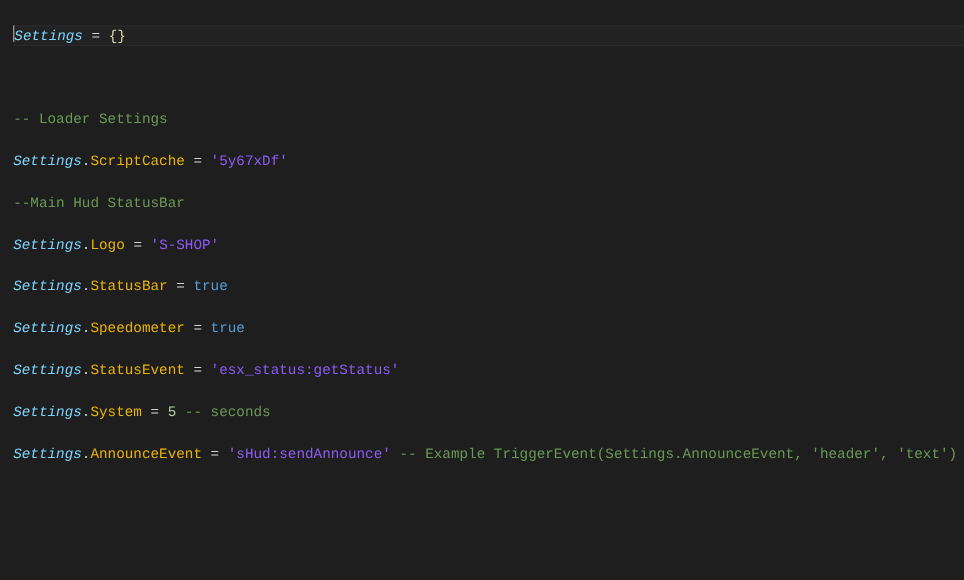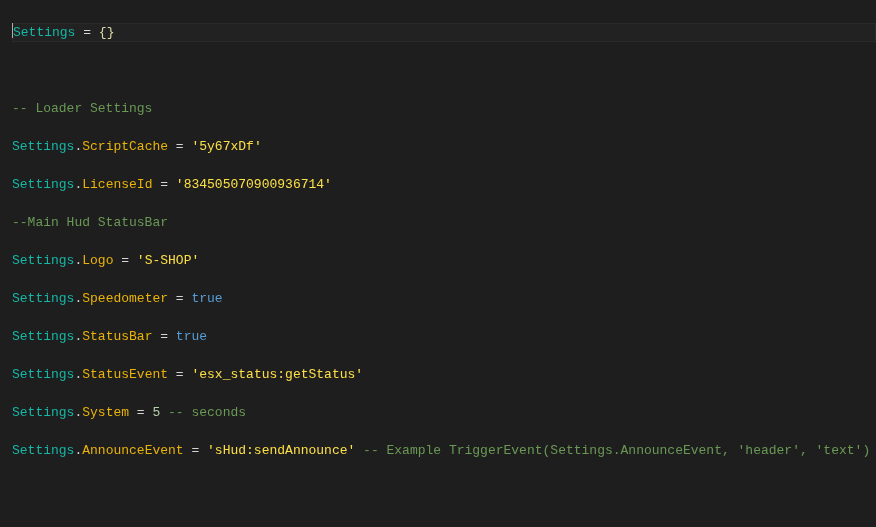--- a/index.html
+++ b/index.html
@@ -19,51 +19,50 @@
     white-space: pre;
     position: relative;
   }
   .line {
     display: block;
   }
   .cursor-line {
     background: rgba(255,255,255,0.02);
     box-shadow: inset 0 0 0 1px rgba(255,255,255,0.04);
   }
-  .tok-ident   { color: #14b8a6; }        
+  .tok-ident   { color: #7dd3fc; font-style: italic; }        
   .tok-field   { color: #eab308; }        
   .tok-punct   { color: #d4d4d4; }        
   .tok-brace   { color: #dcdcaa; }        
   .tok-eq      { color: #d4d4d4; }
-  .tok-string  { color: #fde047; }        
+  .tok-string  { color: #8b5cf6; }        
   .tok-num     { color: #b5cea8; }        
   .tok-bool    { color: #569cd6; }        
   .tok-comment { color: #6a9955; text-align: center; }        
   .cursor {
     display: inline-block;
     width: 1px;
     height: 15px;
     background: #aeafad;
     vertical-align: text-bottom;
     margin-bottom: 2px;
   }
 </style>
 </head>
 <body>
 
 <div class="editor">
 <span class="line cursor-line"><span class="cursor"></span><span class="tok-ident">Settings</span><span class="tok-eq"> = </span><span class="tok-brace">{</span><span class="tok-brace">}</span></span>
 <span class="line"> </span>
 <span class="line"><span class="tok-comment">-- Loader Settings</span></span>
 <span class="line"><span class="tok-ident">Settings</span><span class="tok-punct">.</span><span class="tok-field">ScriptCache</span><span class="tok-eq"> = </span><span class="tok-string">'5y67xDf'</span></span>
-<span class="line"><span class="tok-ident">Settings</span><span class="tok-punct">.</span><span class="tok-field">LicenseId</span><span class="tok-eq"> = </span><span class="tok-string">'834505070900936714'</span></span>
 <span class="line"><span class="tok-comment">--Main Hud StatusBar</span></span>
 <span class="line"><span class="tok-ident">Settings</span><span class="tok-punct">.</span><span class="tok-field">Logo</span><span class="tok-eq"> = </span><span class="tok-string">'S-SHOP'</span></span>
+<span class="line"><span class="tok-ident">Settings</span><span class="tok-punct">.</span><span class="tok-field">StatusBar</span><span class="tok-eq"> = </span><span class="tok-bool">true</span></span>
 <span class="line"><span class="tok-ident">Settings</span><span class="tok-punct">.</span><span class="tok-field">Speedometer</span><span class="tok-eq"> = </span><span class="tok-bool">true</span></span>
-<span class="line"><span class="tok-ident">Settings</span><span class="tok-punct">.</span><span class="tok-field">StatusBar</span><span class="tok-eq"> = </span><span class="tok-bool">true</span></span>
 <span class="line"><span class="tok-ident">Settings</span><span class="tok-punct">.</span><span class="tok-field">StatusEvent</span><span class="tok-eq"> = </span><span class="tok-string">'esx_status:getStatus'</span></span>
 <span class="line"><span class="tok-ident">Settings</span><span class="tok-punct">.</span><span class="tok-field">System</span><span class="tok-eq"> = </span><span class="tok-num">5</span><span class="tok-comment"> -- seconds</span></span>
 <span class="line"><span class="tok-ident">Settings</span><span class="tok-punct">.</span><span class="tok-field">AnnounceEvent</span><span class="tok-eq"> = </span><span class="tok-string">'sHud:sendAnnounce'</span><span class="tok-comment"> -- Example TriggerEvent(Settings.AnnounceEvent, 'header', 'text')</span></span>
 
 
 
 
 
 
 

